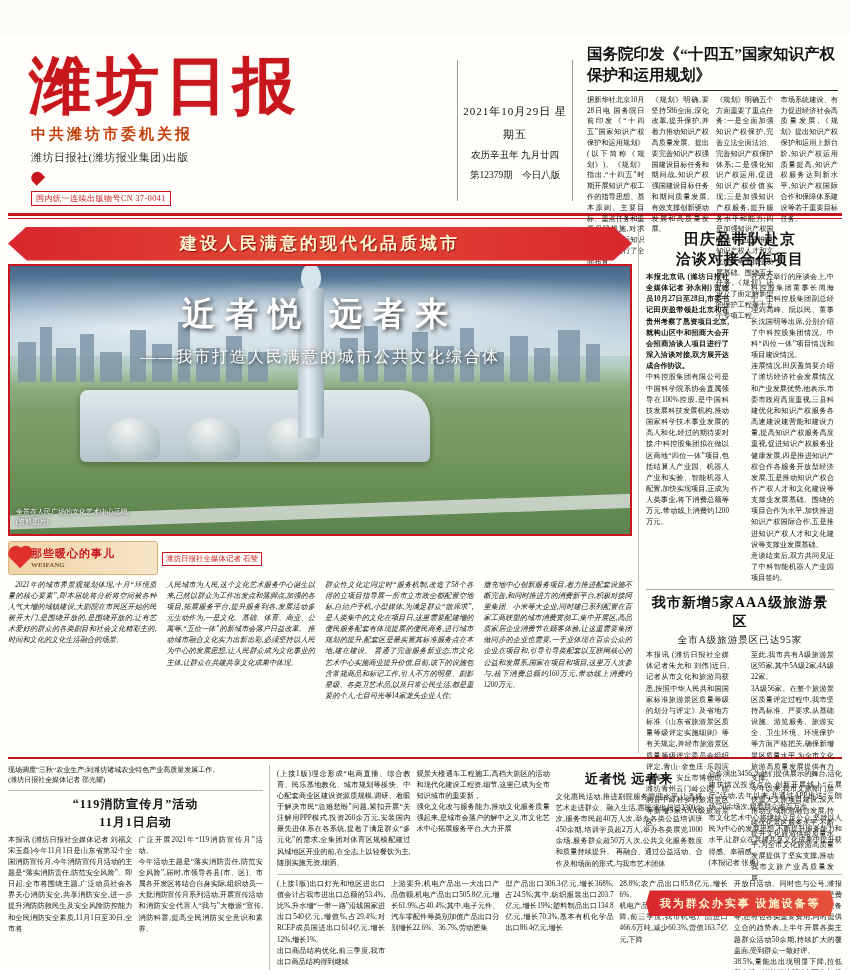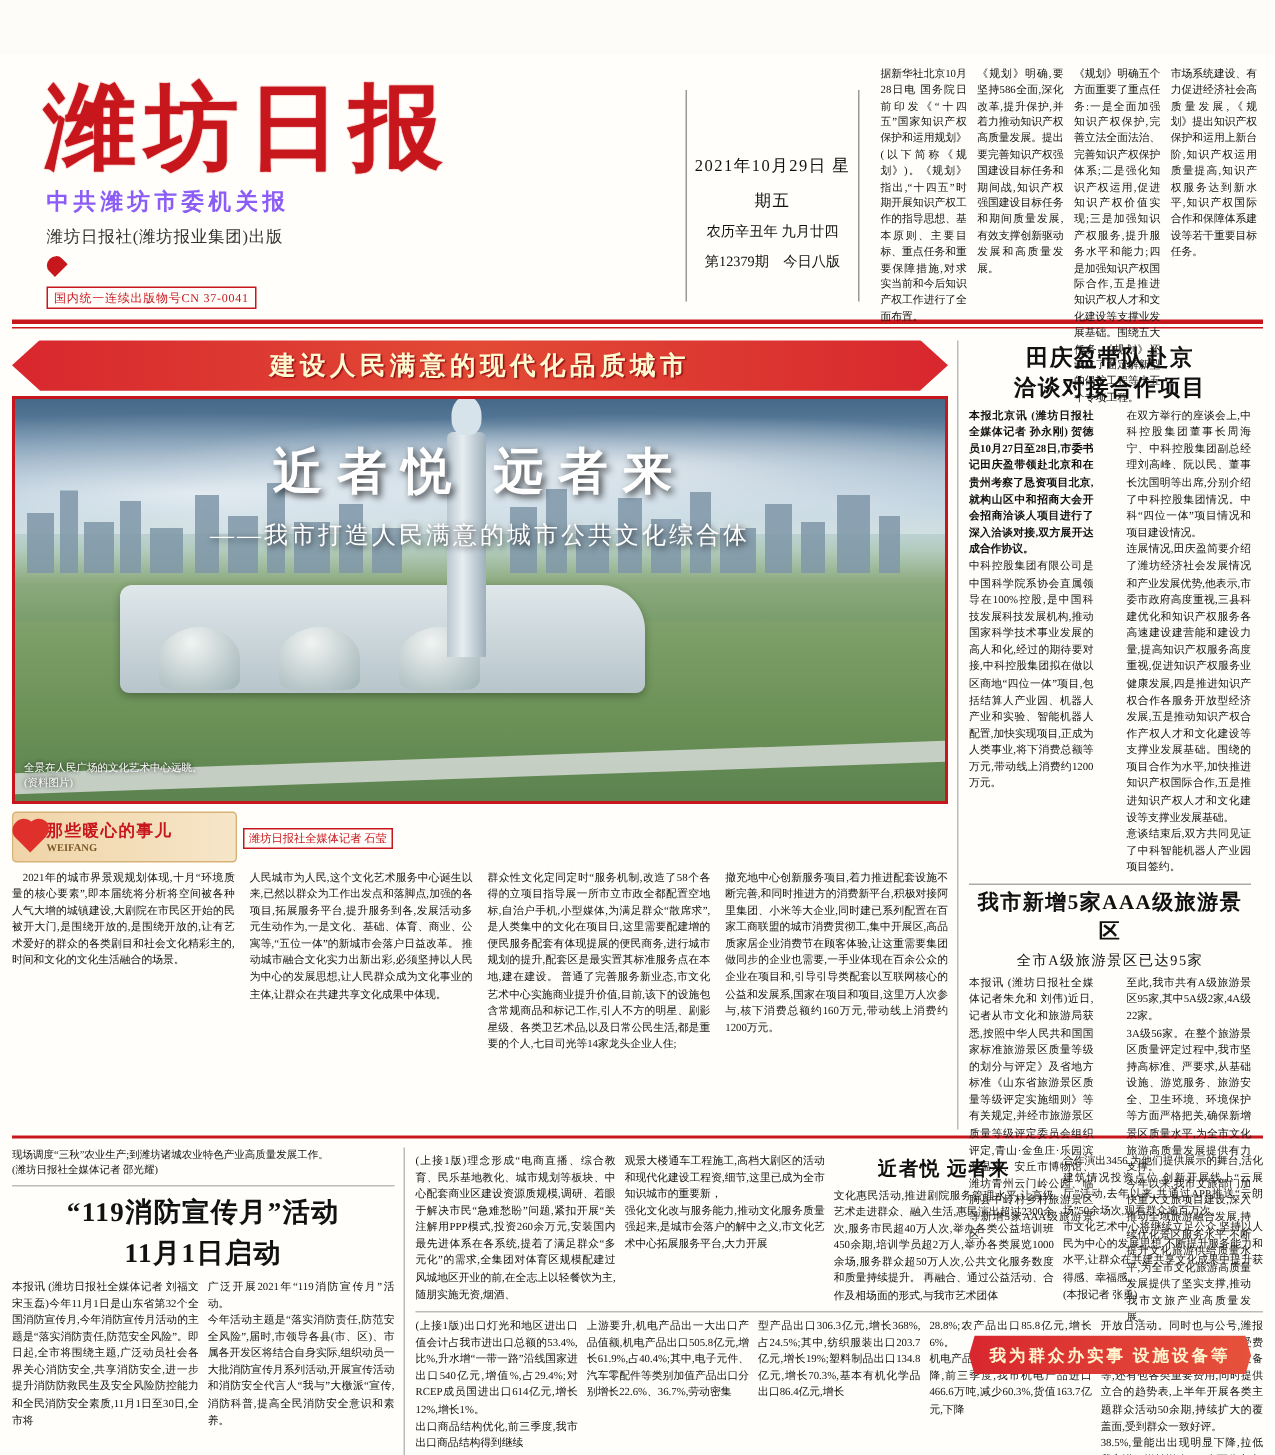--- a/index.html
+++ b/index.html
@@ -20,21 +20,21 @@
     font-family: "Liberation Serif", serif;
     font-size: 62px;
     font-weight: bold;
     color: #c8161d;
     letter-spacing: 6px;
     line-height: 1.05;
     padding: 12px 0 0 6px;
     text-shadow: 0 0 1px #c8161d;
   }
   .mh-sub {
-    font-size: 15px; letter-spacing: 3px; color: #8b5cf6;
+    font-size: 15px; letter-spacing: 3px; color: #c2410c;
     padding: 6px 0 0 8px; font-weight: bold;
   }
   .mh-fine { font-size: 11px; color: #333; padding: 6px 0 0 8px; letter-spacing: .5px; }
   .mh-issn {
     display: inline-block; margin: 4px 0 0 8px;
     border: 1px solid #c8161d; color: #c8161d;
     font-size: 8px; padding: 1px 4px; letter-spacing: .5px;
   }
   .mh-redbar { margin-top: 4px; }
   .mh-mid {
@@ -146,21 +146,21 @@
   .heart:after { left:7px; top:0; }
   .badge-txt { font-size: 11px; color: #c8161d; font-weight: bold; letter-spacing: 1px; }
   .badge-txt small { display:block; font-size: 7px; color:#7a5a28; letter-spacing:0; }
 
   .subhead-pill {
     border: 1px solid #c8161d; color: #c8161d; font-size: 7.5px;
     padding: 1px 3px; display:inline-block; margin-top: 2px;
   }
 
   
-  .maintext { display: flex; gap: 10px; margin-top: 5px; font-size: 7.2px; line-height: 1.55; text-align: justify; }
+  .maintext { display: flex; gap: 10px; margin-top: 5px; font-size: 7.2px; line-height: 1.55; text-align: justify; font-style: italic; }
   .maintext > div { flex: 1; }
   .maintext .lead { text-indent: 1em; }
 
   
   .r-head {
     font-size: 15px; font-weight: bold; letter-spacing: 1px; line-height: 1.35;
     text-align: center; padding: 2px 0 3px 0;
   }
   .r-head2 { font-size: 14px; font-weight: bold; letter-spacing: 1px; text-align:center; line-height:1.35; }
   .r-sub { font-size: 9.5px; text-align: center; letter-spacing: 1px; padding: 2px 0 3px 0; }
@@ -171,21 +171,21 @@
     margin-top: 6px; height: 26px; background: linear-gradient(90deg,#d8272e,#e6523c);
     display:flex; align-items:center; justify-content:center;
     clip-path: polygon(2% 0,98% 0,100% 50%,98% 100%,2% 100%,0 50%);
   }
   .ribbon span { color:#fff6cf; font-size: 11px; font-weight: bold; letter-spacing: 2px; }
 
   
   .lower { display: flex; padding: 2px 8px 0 8px; }
   .lw-left { width: 262px; padding-right: 6px; border-right: 1px solid #bbb; }
   .lw-right { flex: 1; padding-left: 7px; }
-  .l-head { font-size: 18px; font-weight: bold; text-align:center; letter-spacing: 1px; line-height: 1.5; }
+  .l-head { font-size: 12px; font-weight: bold; text-align:center; letter-spacing: 1px; line-height: 1.5; }
   .l-cols { display:flex; gap:6px; font-size: 7.2px; line-height:1.55; text-align: justify; margin-top: 4px; }
   .l-cols > div { flex:1; }
   .mini-head { font-size: 13px; font-weight:bold; letter-spacing:1px; text-align:center; }
   .dateline { font-weight: bold; }
   .bottom-rule { border-top: 1px solid #bbb; margin: 4px 0; }
   .tiny { font-size: 7px; line-height: 1.5; text-align: justify; }
 </style>
 </head>
 <body>
 
@@ -204,20 +204,21 @@
     <div class="mh-mid">
       <div class="d1">2021年10月29日  星期五</div>
       <div>农历辛丑年  九月廿四</div>
       <div>
         <span>第12379期</span>
         &nbsp;&nbsp;
         <span>今日八版</span>
       </div>
     </div>
     <div class="mh-right">
+      <div class="tophead">国务院印发《“十四五”国家知识产权保护和运用规划》</div>
       <div class="topcols">
         <div>据新华社北京10月28日电  国务院日前印发《“十四五”国家知识产权保护和运用规划》(以下简称《规划》)。《规划》指出,“十四五”时期开展知识产权工作的指导思想、基本原则、主要目标、重点任务和重要保障措施,对求实当前和今后知识产权工作进行了全面布置。</div>
         <div>《规划》明确,要坚持586全面,深化改革,提升保护,并着力推动知识产权高质量发展。提出要完善知识产权强国建设目标任务和期间战,知识产权强国建设目标任务和期间质量发展,有效支撑创新驱动发展和高质量发展。</div>
         <div>《规划》明确五个方面重要了重点任务:一是全面加强知识产权保护,完善立法全面法治、完善知识产权保护体系;二是强化知识产权运用,促进知识产权价值实现;三是加强知识产权服务,提升服务水平和能力;四是加强知识产权国际合作,五是推进知识产权人才和文化建设等支撑业发展基础。围绕五大任务,《规划》还设立了面定解新型的保护工程等十五个专项工程。</div>
         <div>市场系统建设、有力促进经济社会高质量发展,《规划》提出知识产权保护和运用上新台阶,知识产权运用质量提高,知识产权服务达到新水平,知识产权国际合作和保障体系建设等若干重要目标任务。</div>
       </div>
     </div>
   </div>
 
   <div class="redrule"></div>

